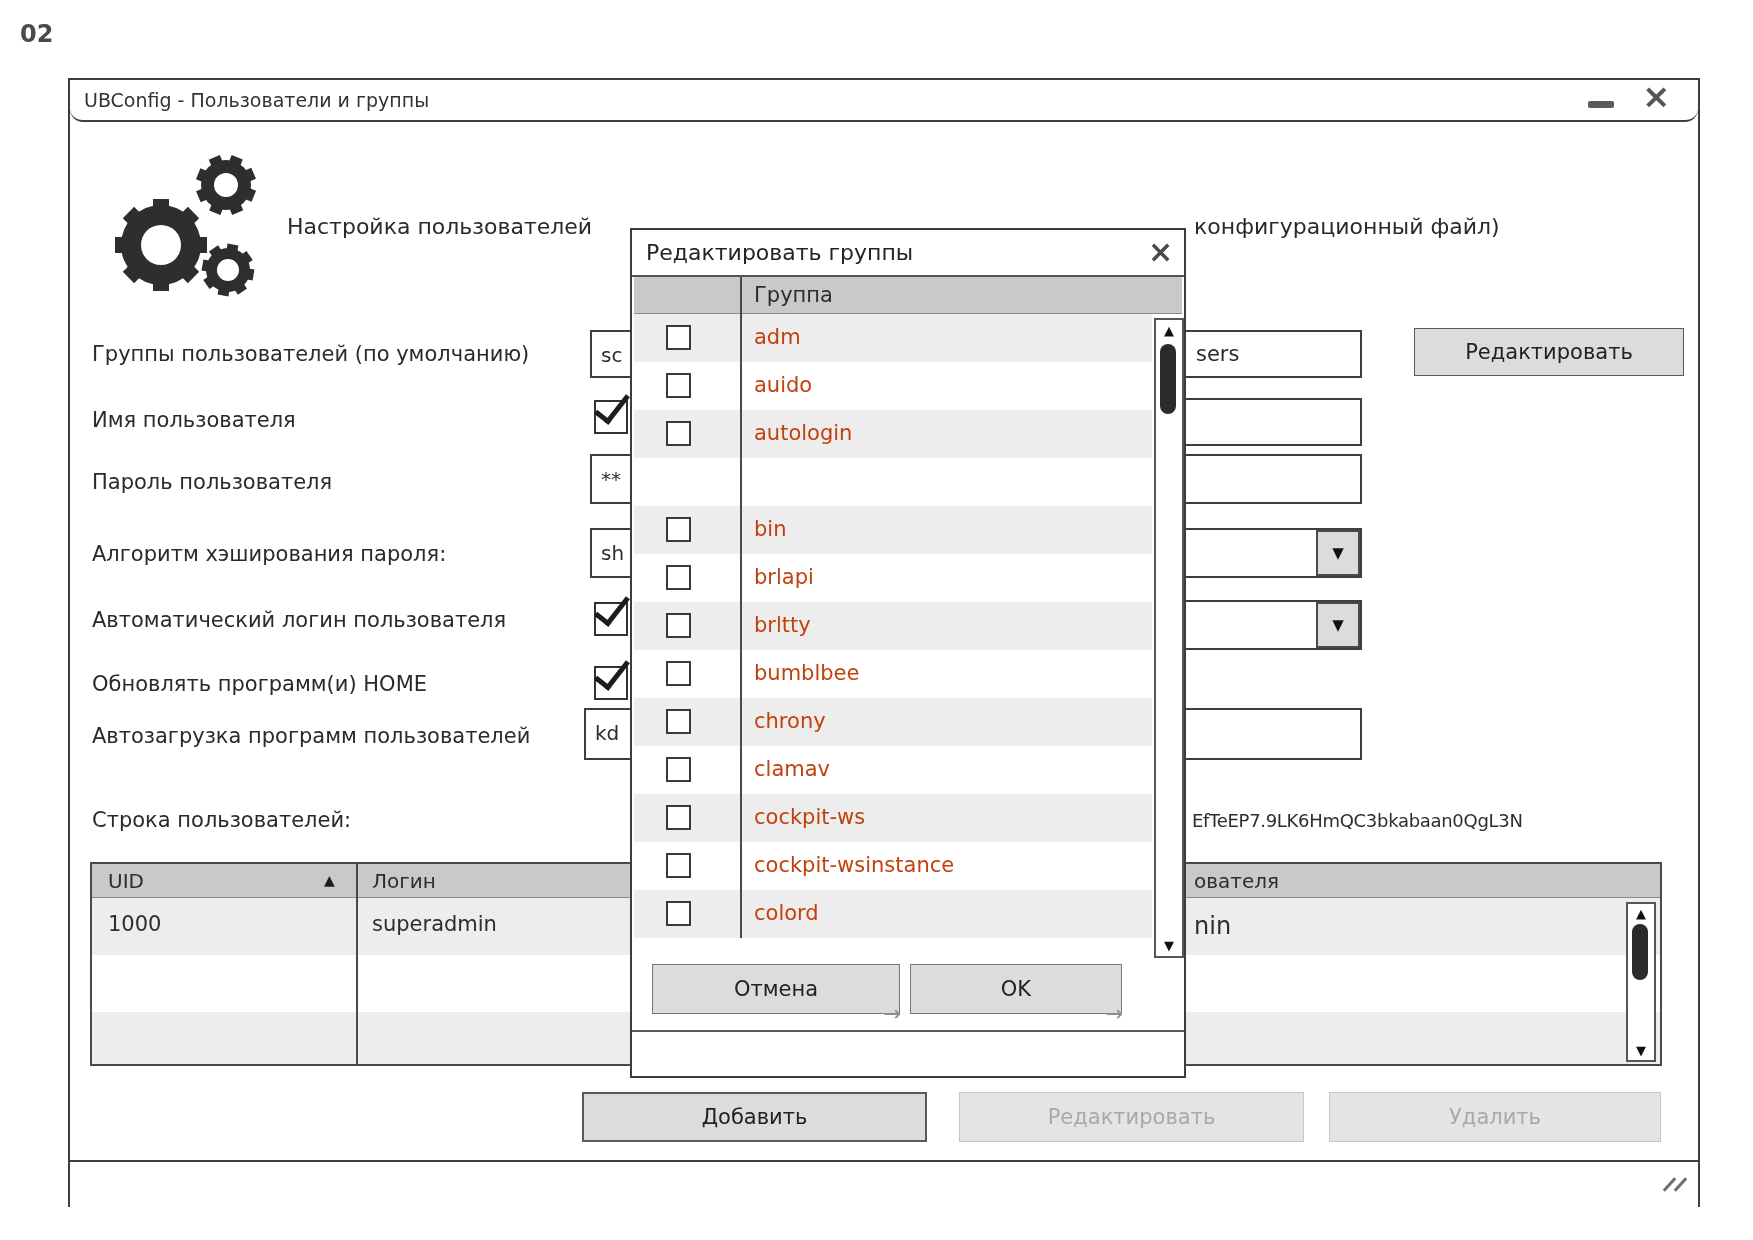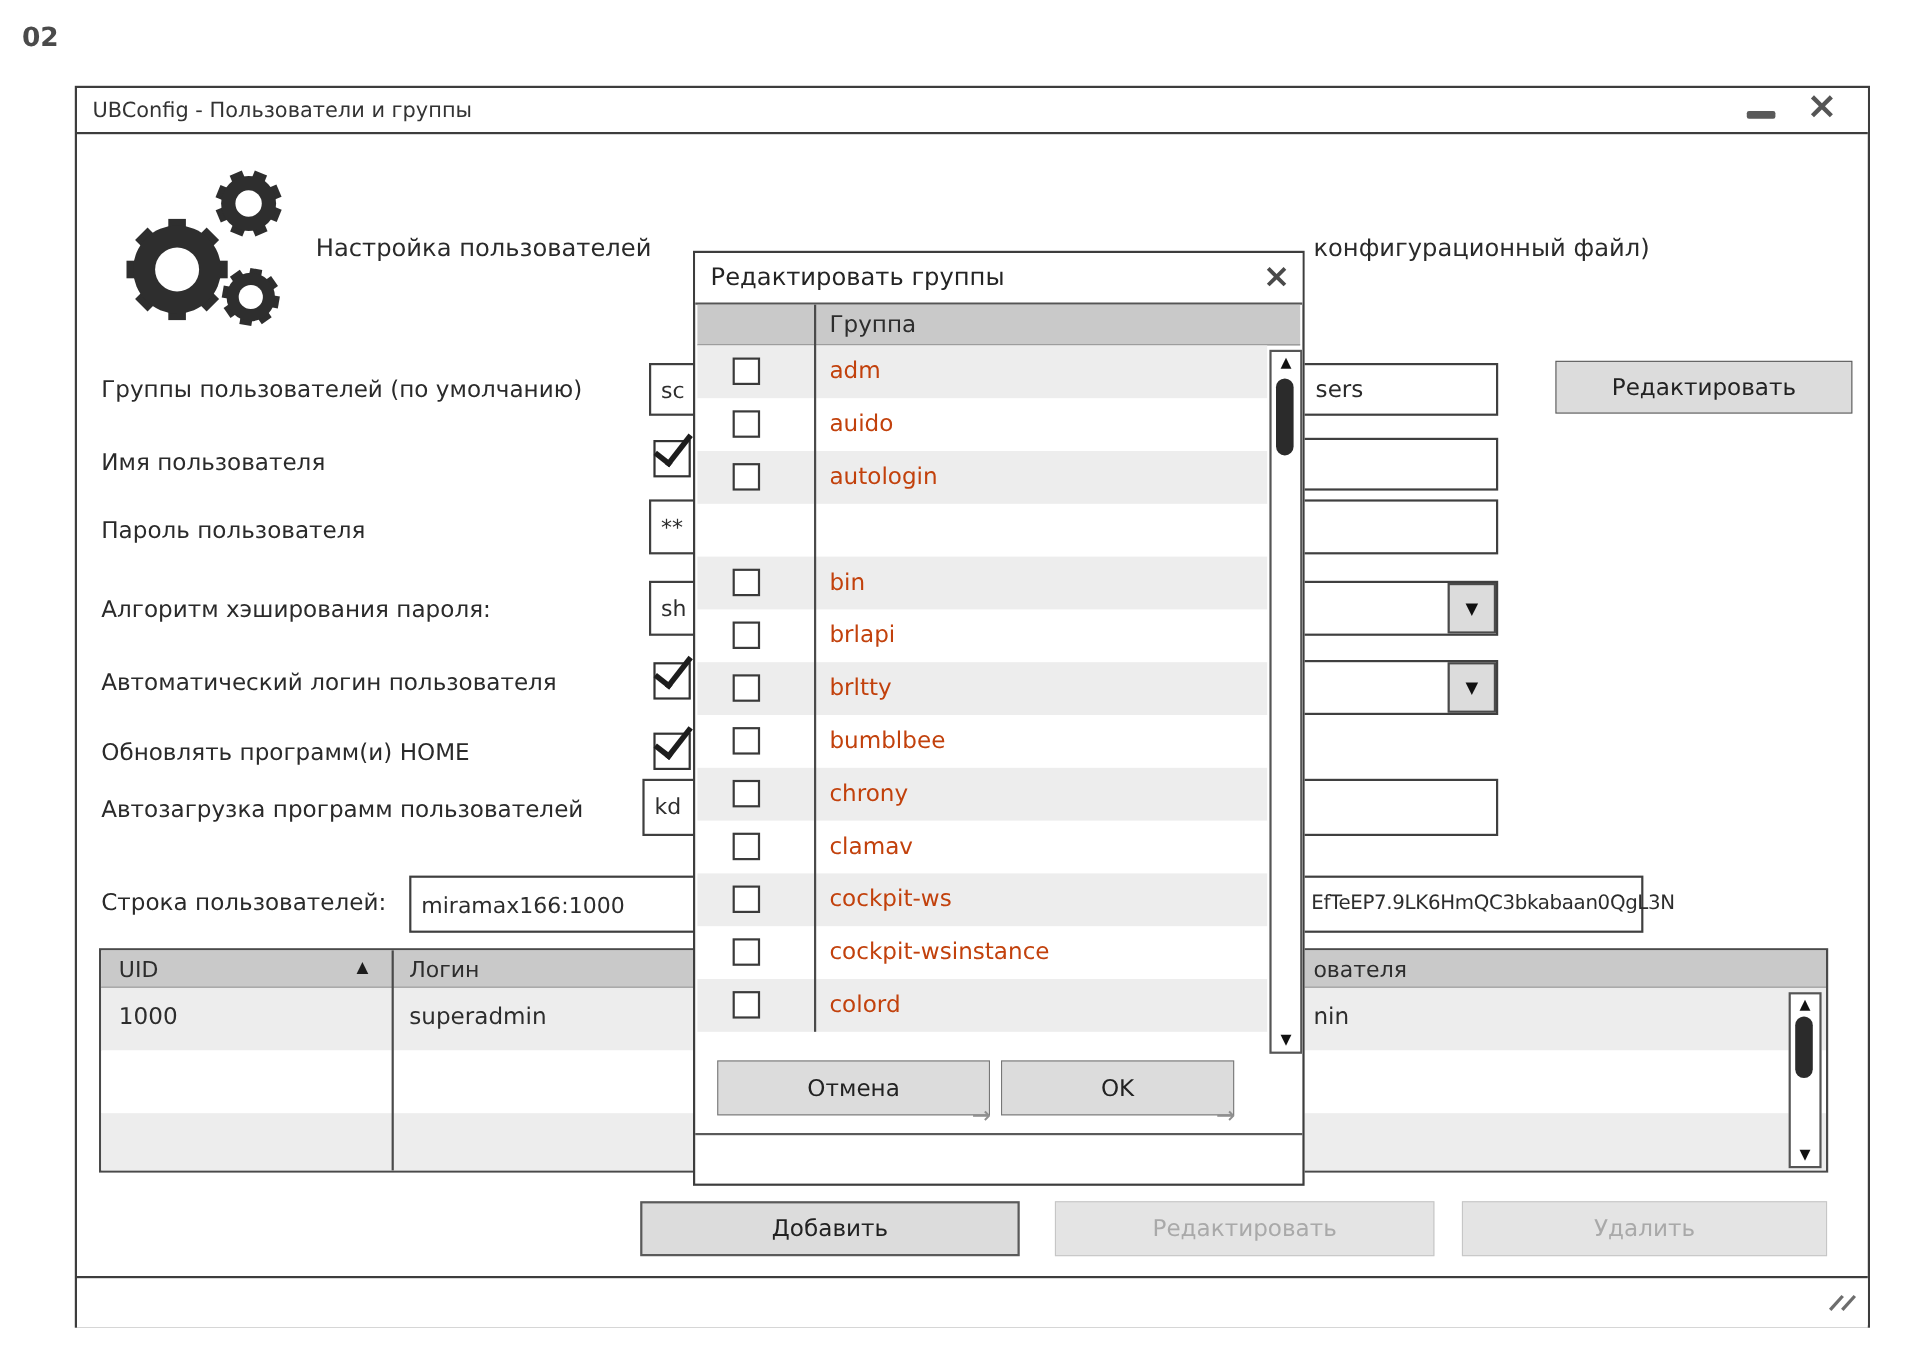--- a/index.html
+++ b/index.html
@@ -1,19 +1,19 @@
 <!DOCTYPE html>
 <html><head>
 <meta charset="utf-8">
 <style>
   html,body{margin:0;padding:0;background:#fff;}
   body{width:1753px;height:1240px;position:relative;font-family:"DejaVu Sans",sans-serif;color:#2d2d2d;overflow:hidden;}
   .abs{position:absolute;}
   .win{border:2px solid #3d3d3d;background:#fff;box-sizing:border-box;}
-  .titlebar{border-bottom:2px solid #3d3d3d;background:#fff;}
+  .titlebar{border-bottom:2px solid #3d3d3d;background:#fff;border-radius:13px;}
   .lbl{font-size:21px;color:#2a2a2a;white-space:nowrap;}
   .field{border:2px solid #3f3f3f;background:#fff;box-sizing:border-box;font-size:20px;}
   .field .val{position:absolute;left:9px;top:11px;white-space:nowrap;}
   .btn{background:#dcdcdc;border:2px solid #5a5a5a;box-sizing:border-box;display:flex;align-items:center;justify-content:center;font-size:21px;color:#222;}
   .btn.disabled{background:#e4e4e4;border:1px solid #c6c6c6;color:#a9a9a9;}
   .cb{width:34px;height:34px;border:2px solid #333;background:#fff;box-sizing:border-box;position:absolute;}
   .tick{position:absolute;left:7px;top:-14px;width:13px;height:30px;border-right:5px solid #1d1d1d;border-bottom:5px solid #1d1d1d;transform:rotate(38deg);}
   .combo-arrow{background:#dcdcdc;border:2px solid #4a4a4a;box-sizing:border-box;display:flex;align-items:center;justify-content:center;font-size:15px;color:#111;}
   .thead{background:#c9c9c9;box-sizing:border-box;border-bottom:1px solid #8a8a8a;}
   .rowalt{background:#ededed;}
@@ -121,36 +121,33 @@
   <div class="abs cb" style="left:524px;top:586px;">
     <span class="tick"></span>
   </div>
 
   <div class="abs lbl" style="left:22px;top:644px;">Автозагрузка программ пользователей</div>
   <div class="abs field" style="left:514px;top:628px;width:778px;height:52px;">
     <span class="val">kd</span>
   </div>
 
   <div class="abs lbl" style="left:22px;top:728px;">Строка пользователей:</div>
-  <div class="abs field" style="left:302px;top:716px;width:1122px;height:52px;">
-    <span class="val" style="top:13px;">miramax166:1000</span>
-  </div>
   <div class="abs" style="left:1122px;top:730px;font-size:18px;letter-spacing:-0.3px;white-space:nowrap;">EfTeEP7.9LK6HmQC3bkabaan0QgL3N</div>
 
   <div class="abs" style="left:20px;top:782px;width:1572px;height:204px;border:2px solid #4a4a4a;box-sizing:border-box;background:#fff;">
     <div class="abs thead" style="left:0;top:0;width:1568px;height:34px;">
       <span class="abs" style="left:16px;top:5px;font-size:20px;">UID</span>
       <span class="abs" style="left:232px;top:8px;font-size:14px;color:#1c1c1c;">▲</span>
       <span class="abs" style="left:280px;top:5px;font-size:20px;">Логин</span>
       <span class="abs" style="left:1102px;top:5px;font-size:20px;">ователя</span>
     </div>
     <div class="abs rowalt" style="left:0;top:34px;width:1568px;height:57px;">
       <span class="abs" style="left:16px;top:14px;font-size:21px;">1000</span>
       <span class="abs" style="left:280px;top:14px;font-size:21px;">superadmin</span>
-      <span class="abs" style="left:1102px;top:14px;font-size:21px;">nin</span>
+      <span class="abs" style="left:1102px;top:14px;font-size:24px;">nin</span>
     </div>
     <div class="abs" style="left:0;top:91px;width:1568px;height:57px;background:#fff;"></div>
     <div class="abs rowalt" style="left:0;top:148px;width:1568px;height:52px;"></div>
     <div class="abs vline" style="left:264px;top:0;width:2px;height:200px;"></div>
 
     <div class="abs sb" style="left:1534px;top:38px;width:30px;height:160px;">
       <span class="ar" style="top:2px;">▲</span>
       <span class="thumb" style="top:20px;height:56px;"></span>
       <span class="ar" style="bottom:2px;">▼</span>
     </div>

